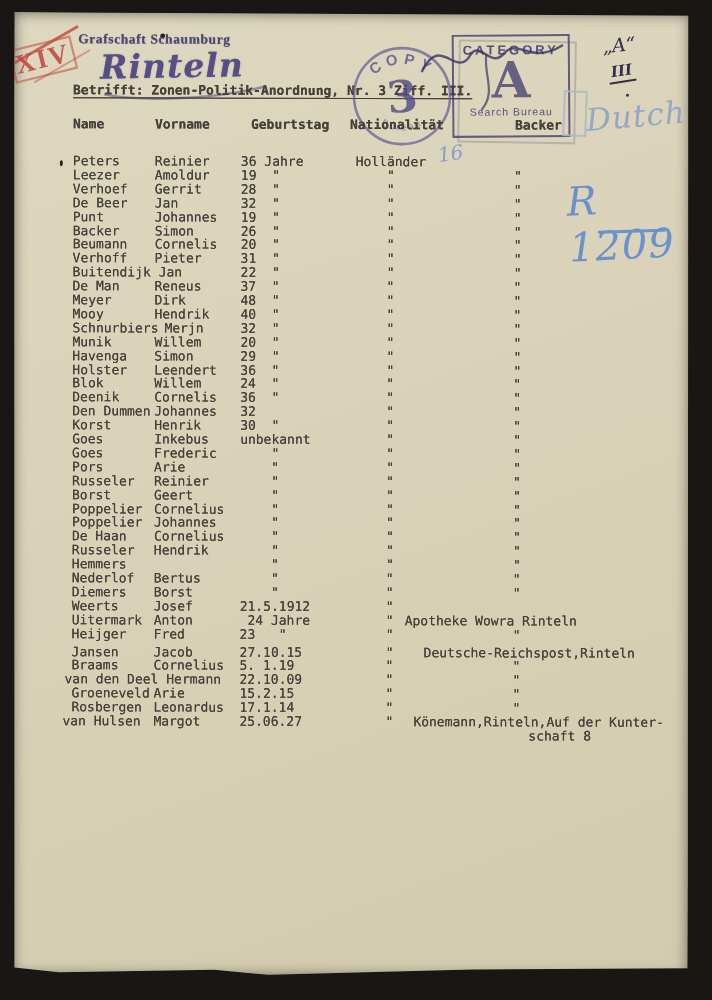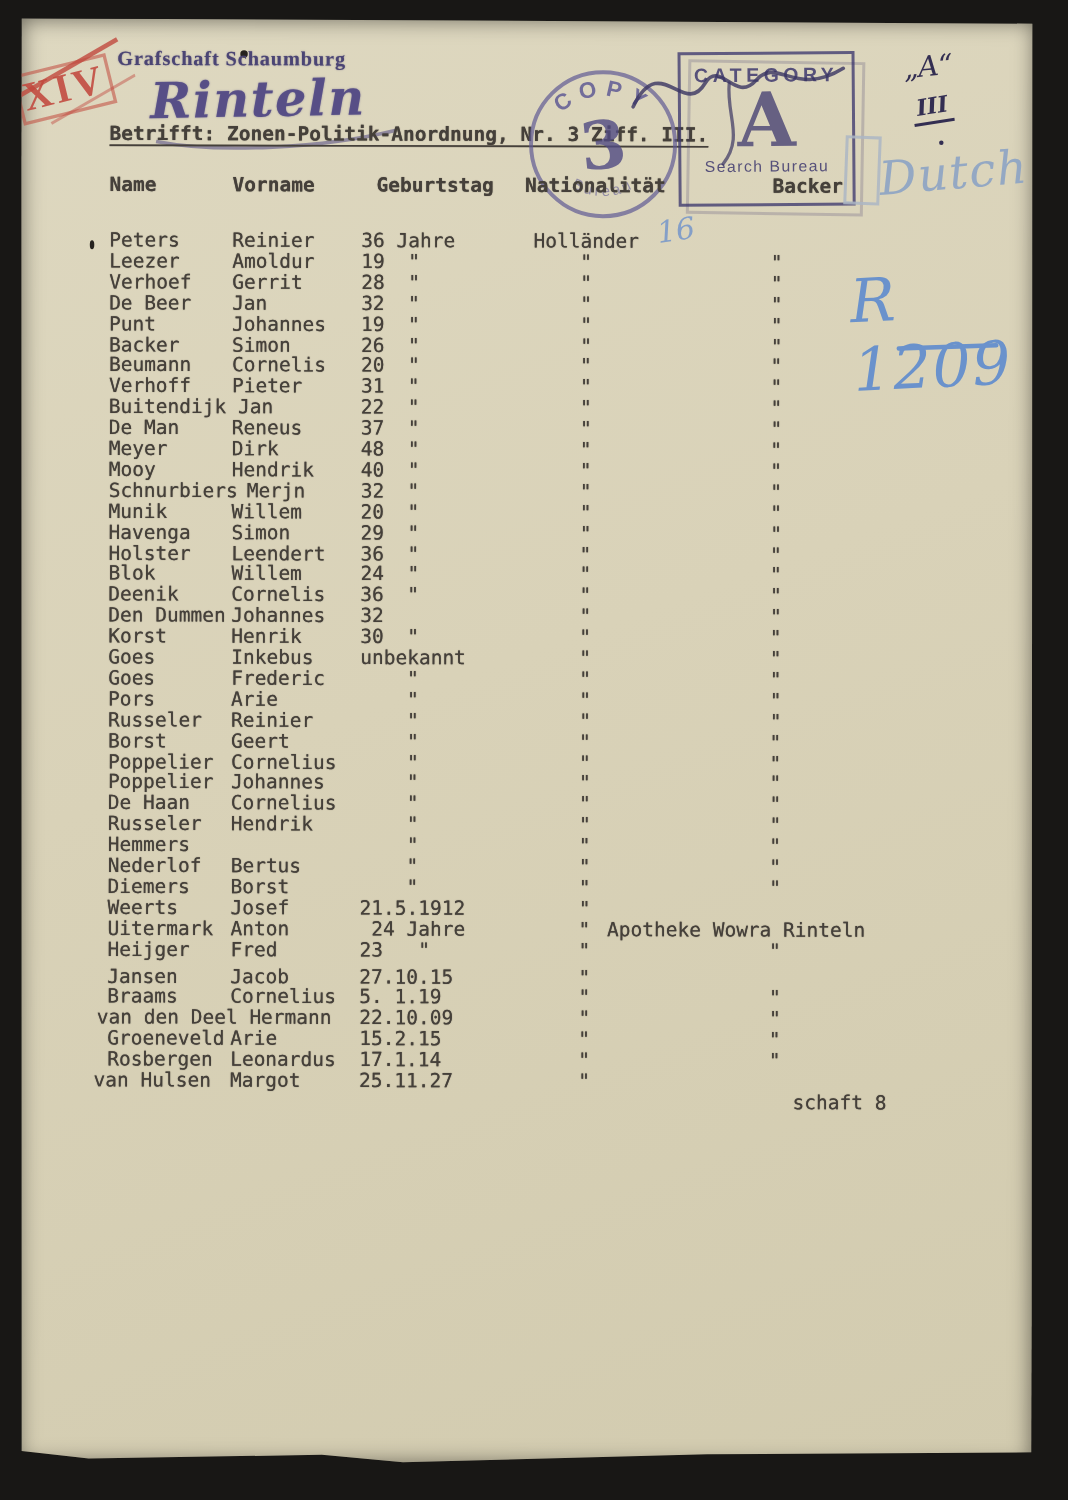--- a/index.html
+++ b/index.html
@@ -384,20 +384,21 @@
           <span class="cv">Fred</span>
           <span class="cg">23   "</span>
           <span class="cnat">"</span>
           <span class="cf">"</span>
         </div>
         <div class="r fleft2" style="top: 631.5px;">
           <span class="cn">Jansen</span>
           <span class="cv">Jacob</span>
           <span class="cg">27.10.15</span>
           <span class="cnat">"</span>
+          <span class="cf">Deutsche-Reichspost,Rinteln</span>
         </div>
         <div class="r" style="top: 645.4px;">
           <span class="cn">Braams</span>
           <span class="cv">Cornelius</span>
           <span class="cg">5. 1.19</span>
           <span class="cnat">"</span>
           <span class="cf">"</span>
         </div>
         <div class="r shift" style="top: 659.3px;">
           <span class="cn">van den Deel Hermann</span>
@@ -415,21 +416,22 @@
         <div class="r" style="top: 687.1px;">
           <span class="cn">Rosbergen</span>
           <span class="cv">Leonardus</span>
           <span class="cg">17.1.14</span>
           <span class="cnat">"</span>
           <span class="cf">"</span>
         </div>
         <div class="r shift2" style="top: 701px;">
           <span class="cn">van Hulsen</span>
           <span class="cv">Margot</span>
-          <span class="cg">25.11.27</span>
-          <span class="cnat">"</span>
+          <span class="cg">25.06.27</span>
+          <span class="cnat">"</span>
+          <span class="cf">Könemann,Rinteln,Auf der Kunter-</span>
         </div>
         <div class="r wrap2" style="top: 714.9px;">
           <span class="cf">schaft 8</span>
         </div>
       </div>
   </div>
 </div>
 
 </body></html>

